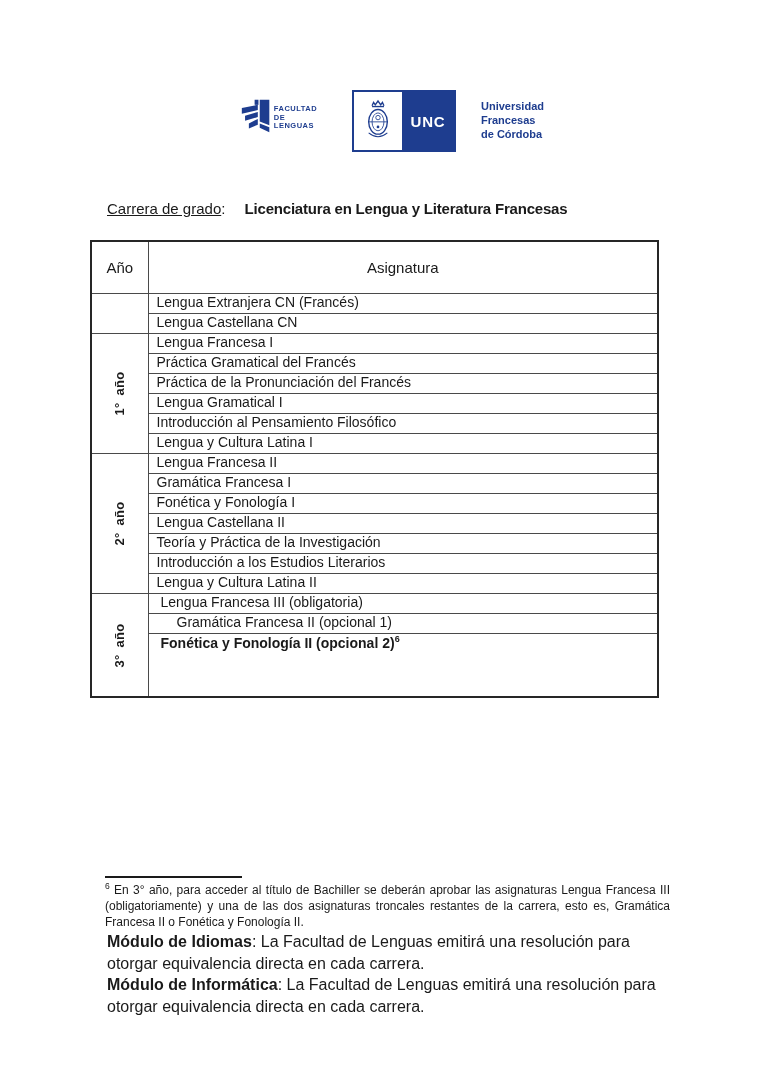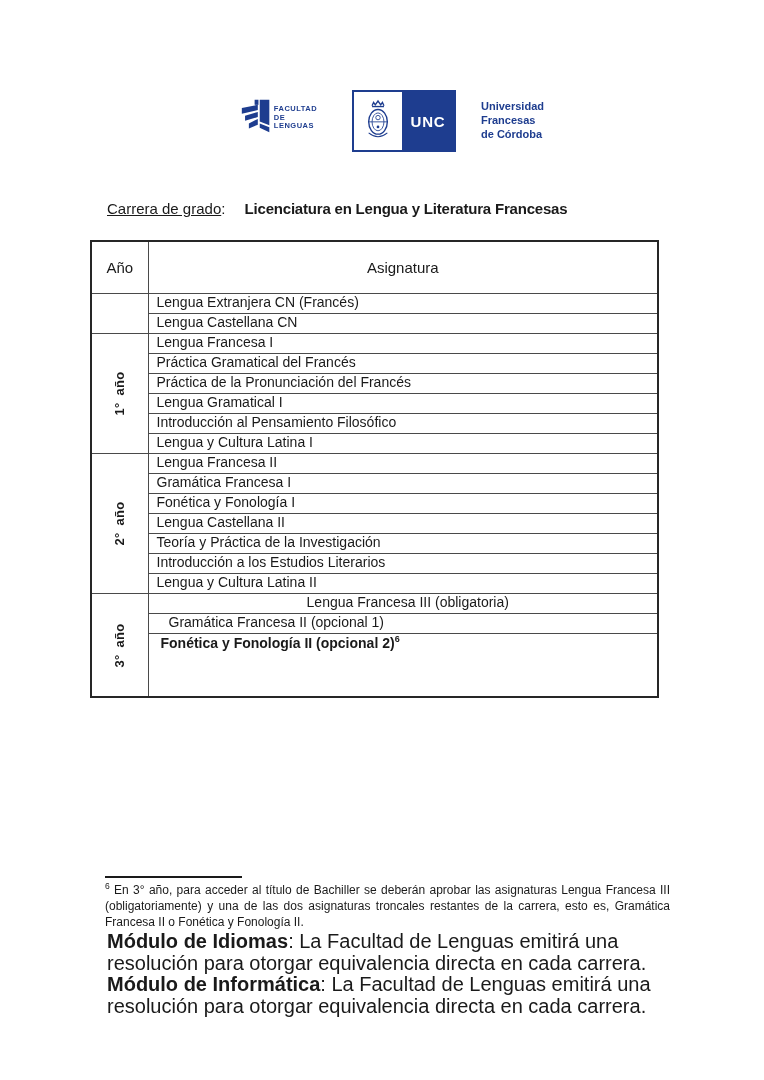--- a/index.html
+++ b/index.html
@@ -44,21 +44,21 @@
     font-weight:bold;font-size:13px;word-spacing:3px;letter-spacing:.3px;}
   sup.fn{font-size:9px;vertical-align:super;line-height:0;}
 
   
   .fn-sep{position:absolute;left:105px;top:876px;width:137px;height:2px;background:#1a1a1a;}
   .footnote{position:absolute;left:105px;top:881px;width:565px;font-size:12px;line-height:1.33;
     text-align:justify;color:#1a1a1a;}
   .footnote sup{font-size:8.5px;}
 
   
-  .notes{position:absolute;left:107px;top:931px;width:566px;font-size:20px;line-height:21.5px;}
+  .notes{position:absolute;left:107px;top:931px;width:566px;font-size:16px;line-height:21.5px;}
   .notes p{margin:0;}
   .notes b{font-weight:bold;}
 </style>
 </head>
 <body>
 
 <div class="page">
 
   <div class="logos">
 
@@ -176,24 +176,24 @@
           <td class="subj">Introducción a los Estudios Literarios</td>
         </tr>
       <tr>
           <td class="subj">Lengua y Cultura Latina II</td>
         </tr>
 
       <tr>
         <td class="year" rowspan="3">
           <div class="vert">3° año</div>
         </td>
-        <td class="subj" style="padding-left:12px;text-align:center;">Lengua Francesa III (obligatoria)</td>
-      </tr>
-      <tr>
-          <td class="subj" style="padding-left:20px;">Gramática Francesa II (opcional 1)</td>
+        <td class="subj" style="padding-left:12px;">Lengua Francesa III (obligatoria)</td>
+      </tr>
+      <tr>
+          <td class="subj" style="padding-left:28px;">Gramática Francesa II (opcional 1)</td>
         </tr>
       <tr class="tall">
         <td class="subj"><span>Fonética y Fonología II (opcional 2)</span><sup class="fn">6</sup></td>
       </tr>
     </tbody>
   </table>
 
   <div class="fn-sep"></div>
   <div class="footnote">
     <sup>6</sup><span> En 3° año, para acceder al título de Bachiller se deberán aprobar las asignaturas Lengua Francesa III (obligatoriamente) y una de las dos asignaturas troncales restantes de la carrera, esto es, Gramática Francesa II o Fonética y Fonología II.</span>

